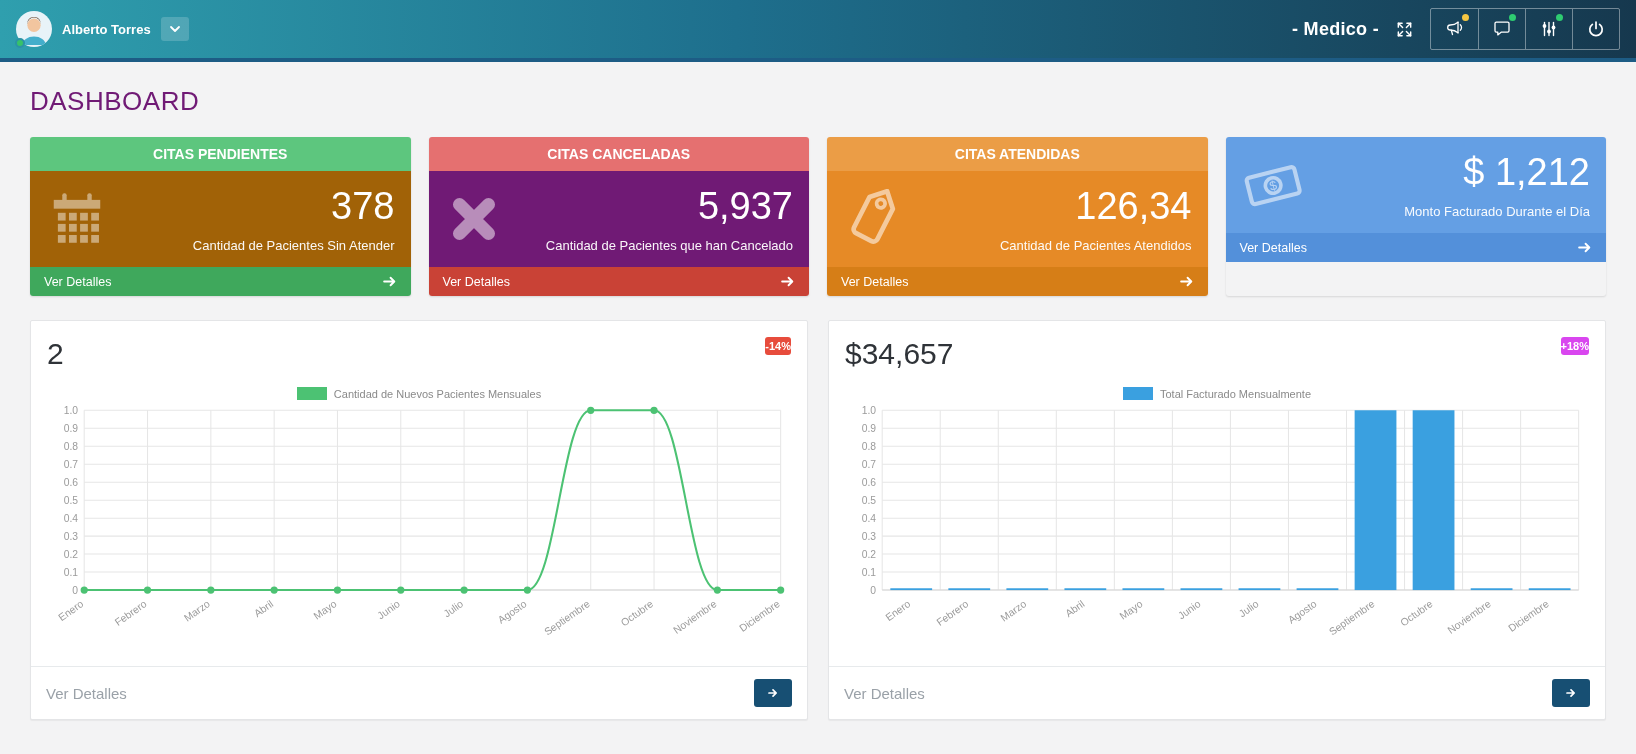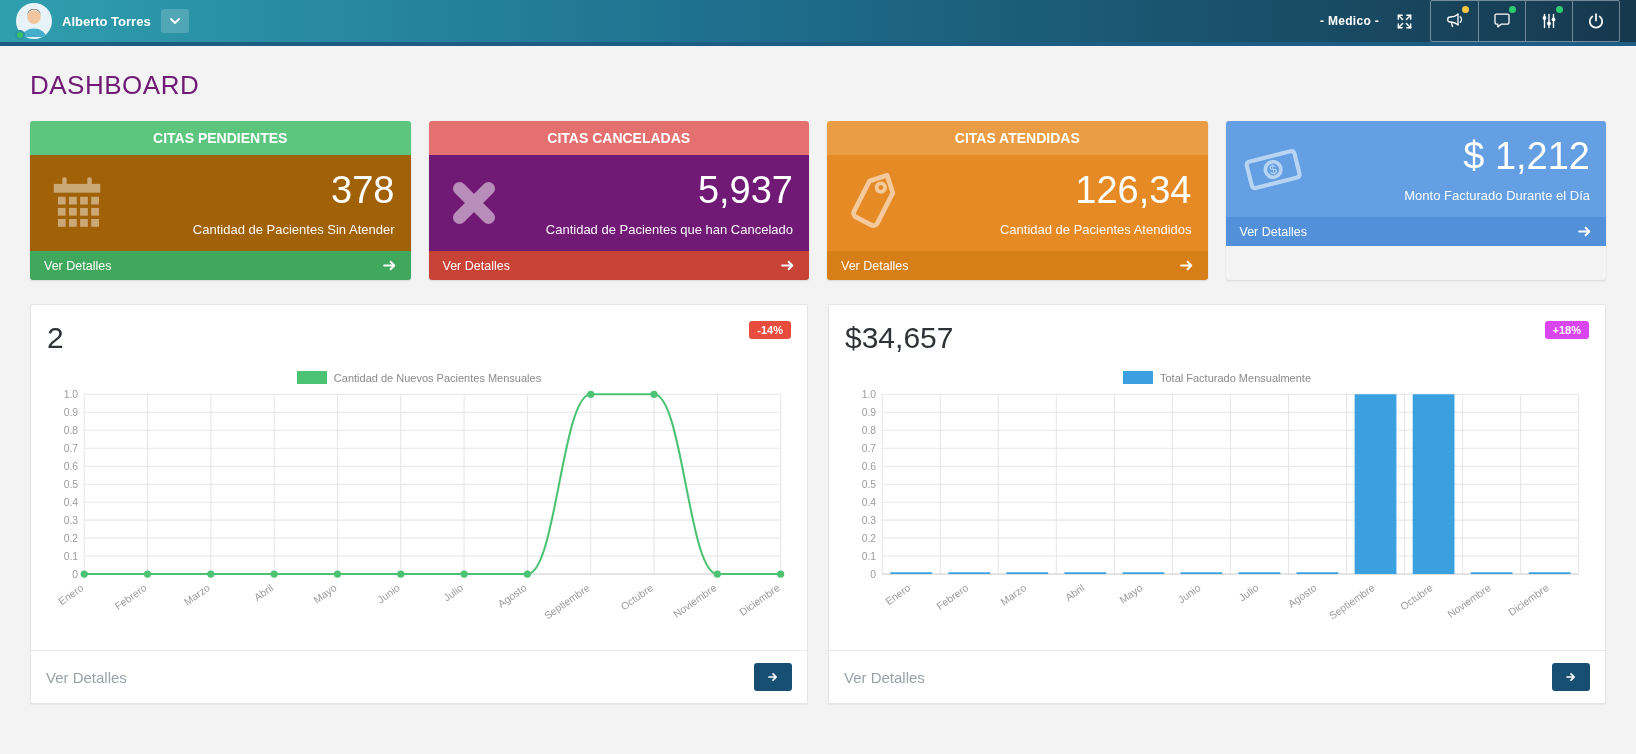--- a/index.html
+++ b/index.html
@@ -1,32 +1,32 @@
 <!DOCTYPE html>
 <html><head>
 <meta charset="utf-8">
 <style>
   * { box-sizing: border-box; margin: 0; padding: 0; }
   html,body { background:#f3f3f4; font-family:"Liberation Sans","DejaVu Sans",sans-serif; color:#676a6c; }
   body { width:1636px; min-height:754px; }
   svg { font-family:"Liberation Sans","DejaVu Sans",sans-serif; }
 
   
-  .navbar { height:46px; background:linear-gradient(90deg,#2f9fae 0%,#1e6f8d 45%,#16384e 100%);
+  .navbar { height:62px; background:linear-gradient(90deg,#2f9fae 0%,#1e6f8d 45%,#16384e 100%);
             border-bottom:4px solid #1d5c85; display:flex; align-items:center; padding:0 16px; }
   .nav-left { display:flex; align-items:center; gap:10px; flex:1; }
   .avatar-wrap { position:relative; width:36px; height:36px; }
   .avatar-wrap svg { display:block; }
   .status-dot { position:absolute; left:-1px; bottom:-1px; width:10px; height:10px; border-radius:50%;
                 background:#37c26a; border:2px solid #2b93a5; }
   .user-name { color:#fff; font-size:13px; font-weight:700; }
   .caret-btn { width:28px; height:24px; background:rgba(255,255,255,.18); border:none; border-radius:3px;
                display:flex; align-items:center; justify-content:center; cursor:pointer; }
   .nav-right { display:flex; align-items:center; gap:16px; }
-  .role-label { color:#fff; font-size:12px; font-weight:700; letter-spacing:.3px; }
+  .role-label { color:#fff; font-size:18px; font-weight:700; letter-spacing:.3px; }
   .expand-btn { background:transparent; border:none; cursor:pointer; display:flex; align-items:center; }
   .icon-group { display:flex; border:1px solid rgba(255,255,255,.4); border-radius:2px; }
   .icon-btn { width:47px; height:40px; position:relative; background:transparent; border:none;
               border-left:1px solid rgba(255,255,255,.4); display:flex; align-items:center; justify-content:center; cursor:pointer; }
   .icon-btn:first-child { border-left:none; }
   .notif-dot { position:absolute; top:5px; right:9px; width:7px; height:7px; border-radius:50%; }
 
   
   .container { padding:0 30px 26px; }
   .page-title { font-size:26px; font-weight:400; color:#701a75; letter-spacing:.5px; margin:24px 0 20px; }
@@ -42,21 +42,21 @@
   .card-desc { font-size:13px; margin-top:10px; opacity:.96;text-align:right; }
   .card-footer { display:flex; align-items:center; justify-content:space-between; color:#fff; font-size:12.5px;
                  padding:7px 14px; text-decoration:none; cursor:pointer; }
 
   
   .panels-row { display:grid; grid-template-columns:1fr 1fr; gap:20px; }
   .panel { background:#fff; border:1px solid #e4e5e7; border-radius:2px; box-shadow:0 1px 1px rgba(0,0,0,.05); }
   .panel-body { padding:16px 16px 6px; }
   .panel-head { display:flex; justify-content:space-between; align-items:flex-start; }
   .panel-headline { font-size:30px; font-weight:400; color:#2f3338; }
-  .trend-badge { color:#fff; font-size:11px; font-weight:700; padding:3px 8px; border-radius:3px; }
+  .trend-badge { color:#fff; font-size:11px; font-weight:700; padding:3px 0; border-radius:3px; }
   .legend { text-align:center; font-size:11px; color:#8a8a8a; margin:16px 0 2px; }
   .legend-swatch { display:inline-block; width:30px; height:13px; margin-right:7px; vertical-align:-2px; }
   .chart-svg { width:100%; display:block; }
   .panel-footer { border-top:1px solid #e7eaec; padding:12px 15px; display:flex; justify-content:space-between; align-items:center; }
   .footer-link { color:#9aa1a8; font-size:15px; text-decoration:none; cursor:pointer; }
   .go-btn { width:38px; height:28px; background:#174f73; border:none; border-radius:3px;
             display:flex; align-items:center; justify-content:center; cursor:pointer; }
 </style>
 </head>
 <body>

